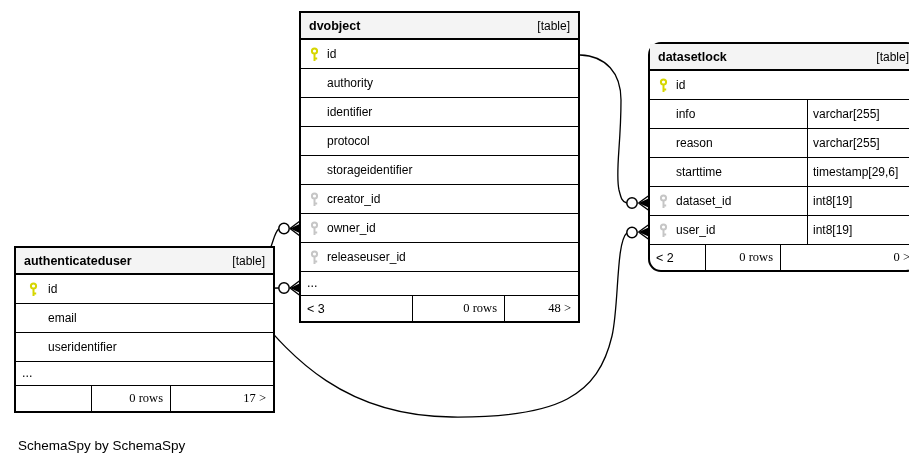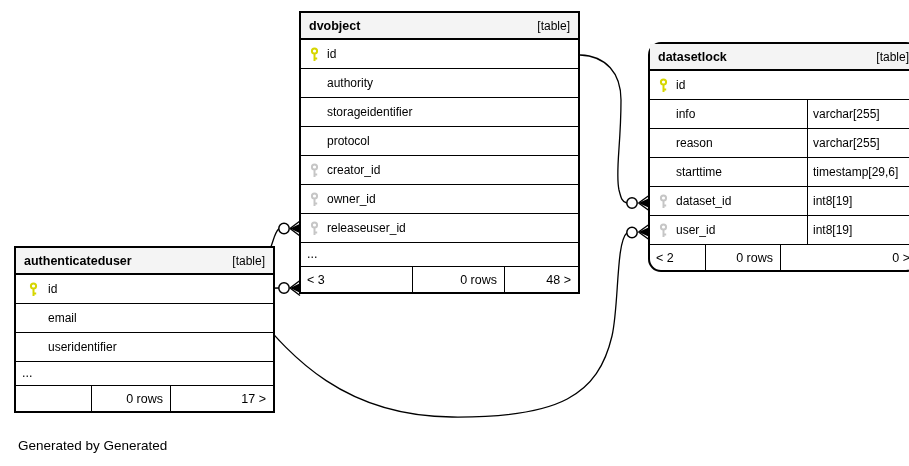--- a/index.html
+++ b/index.html
@@ -15,21 +15,21 @@
   .icon-cell{width:26px;padding-left:8px;box-sizing:border-box;display:flex;align-items:center;flex:none;}
   .cname{flex:1;}
   .ctype{width:110px;border-left:1px solid #000;align-self:stretch;display:flex;
          align-items:center;padding-left:5px;box-sizing:border-box;flex:none;}
   .tellipsis{height:24px;line-height:23px;padding-left:6px;border-bottom:1px solid #000;
              font-size:12.5px;box-sizing:border-box;}
   .tfoot{height:25px;display:flex;font-size:12.5px;}
   .fcell{display:flex;align-items:center;box-sizing:border-box;height:100%;}
   .fcell+.fcell{border-left:1.5px solid #000;}
   .fleft{padding-left:6px;justify-content:flex-start;}
-  .fright{padding-right:7px;justify-content:flex-end;}
+  .fright{padding-right:7px;justify-content:flex-end;font-family:Liberation Serif, serif;}
   .key-icon{display:block;}
   .key-pk circle,.key-pk line{stroke:#d6d600;}
   .key-fk circle,.key-fk line{stroke:#c6c6c6;}
   .connectors{position:absolute;left:0;top:0;pointer-events:none;}
   .rel-line{fill:none;stroke:#000;stroke-width:1.3;}
   .crow-fill{fill:#000;stroke:none;}
   .crow-prong{fill:none;stroke:#000;stroke-width:1.4;}
   .zero-circle{fill:#fff;stroke:#000;stroke-width:1.5;}
   .credit{position:absolute;left:18px;top:438px;font-size:13.5px;}
 </style>
@@ -79,25 +79,29 @@
           </svg>
         </span>
       <span class="cname">id</span>
     </div>
     <div class="trow">
       <span class="icon-cell"></span>
       <span class="cname">authority</span>
     </div>
     <div class="trow">
       <span class="icon-cell"></span>
+      <span class="cname">identifier</span>
+    </div>
+    <div class="trow">
+      <span class="icon-cell"></span>
+      <span class="cname">protocol</span>
+    </div>
+    <div class="trow">
+      <span class="icon-cell"></span>
       <span class="cname">storageidentifier</span>
-    </div>
-    <div class="trow">
-      <span class="icon-cell"></span>
-      <span class="cname">protocol</span>
     </div>
     <div class="trow">
       <span class="icon-cell">
           <svg class="key-icon key-fk" width="11" height="15" viewBox="0 0 11 15">
             <circle cx="5.5" cy="4" r="2.6" fill="none" stroke-width="2"></circle>
             <line x1="5.5" y1="6.6" x2="5.5" y2="14" stroke-width="2"></line>
             <line x1="5.5" y1="11.5" x2="8.2" y2="11.5" stroke-width="2"></line>
           </svg>
         </span>
       <span class="cname">creator_id</span>
@@ -213,14 +217,14 @@
       <span class="cname">useridentifier</span>
     </div>
     <div class="tellipsis">...</div>
     <div class="tfoot">
       <div class="fcell fleft" style="width:75px;"></div>
       <div class="fcell fright" style="width:79px;">0 rows</div>
       <div class="fcell fright" style="flex:1;">17 &gt;</div>
     </div>
   </div>
 
-  <div class="credit">Generated by Generated</div>
+  <div class="credit">SchemaSpy by SchemaSpy</div>
 </div>
 
 </body></html>

